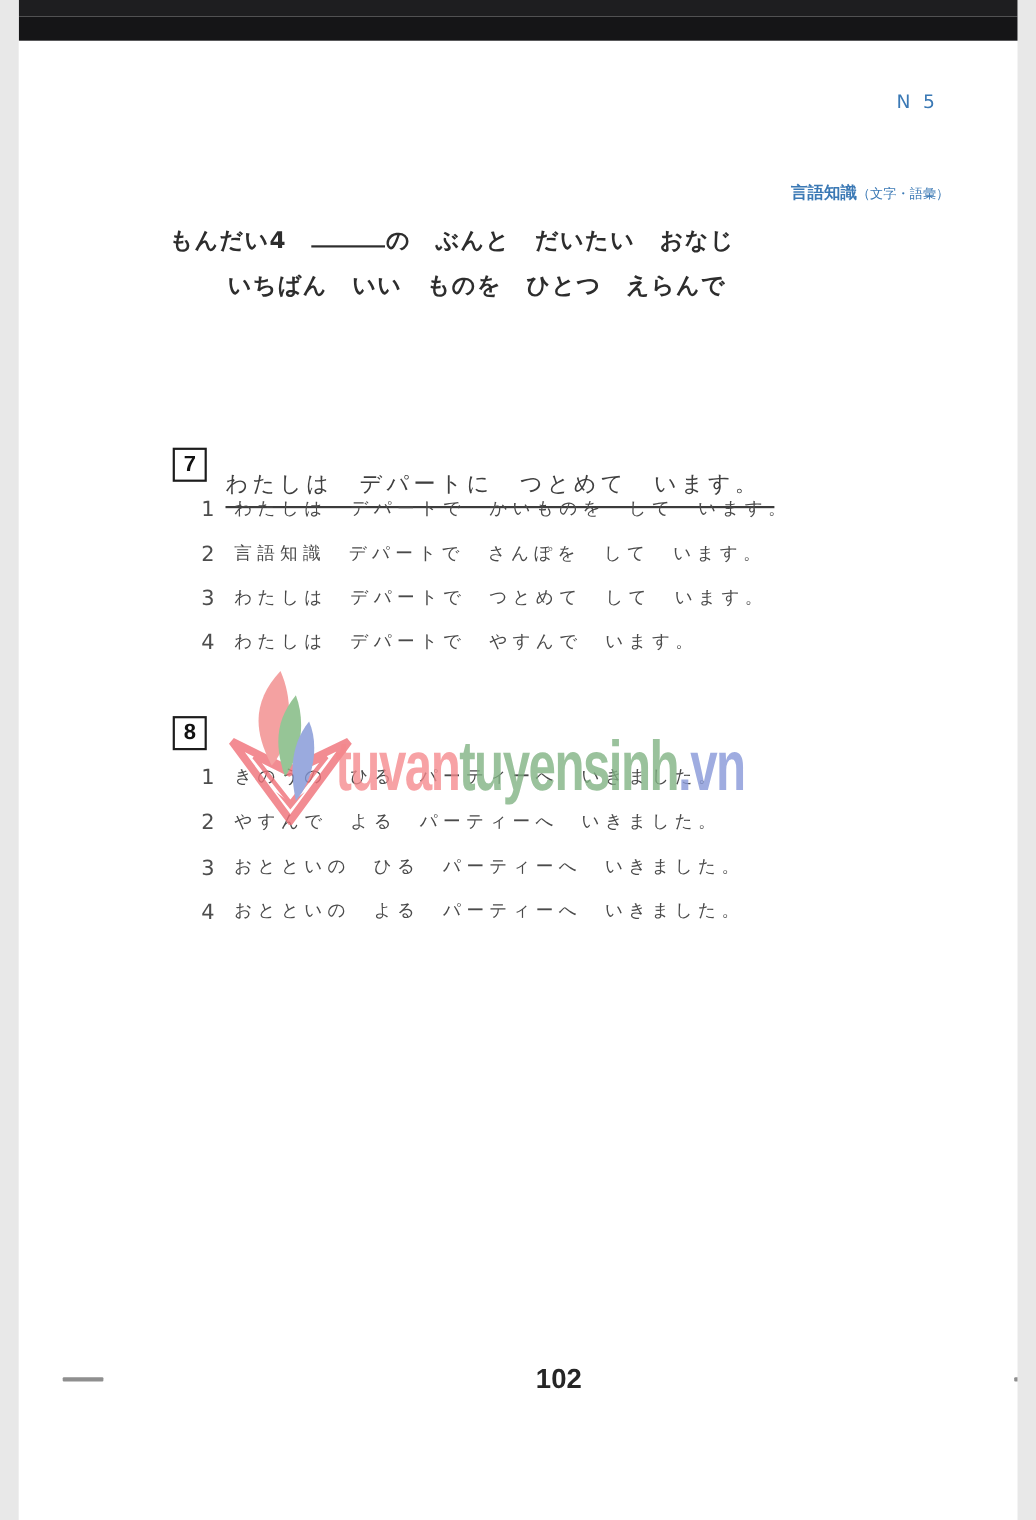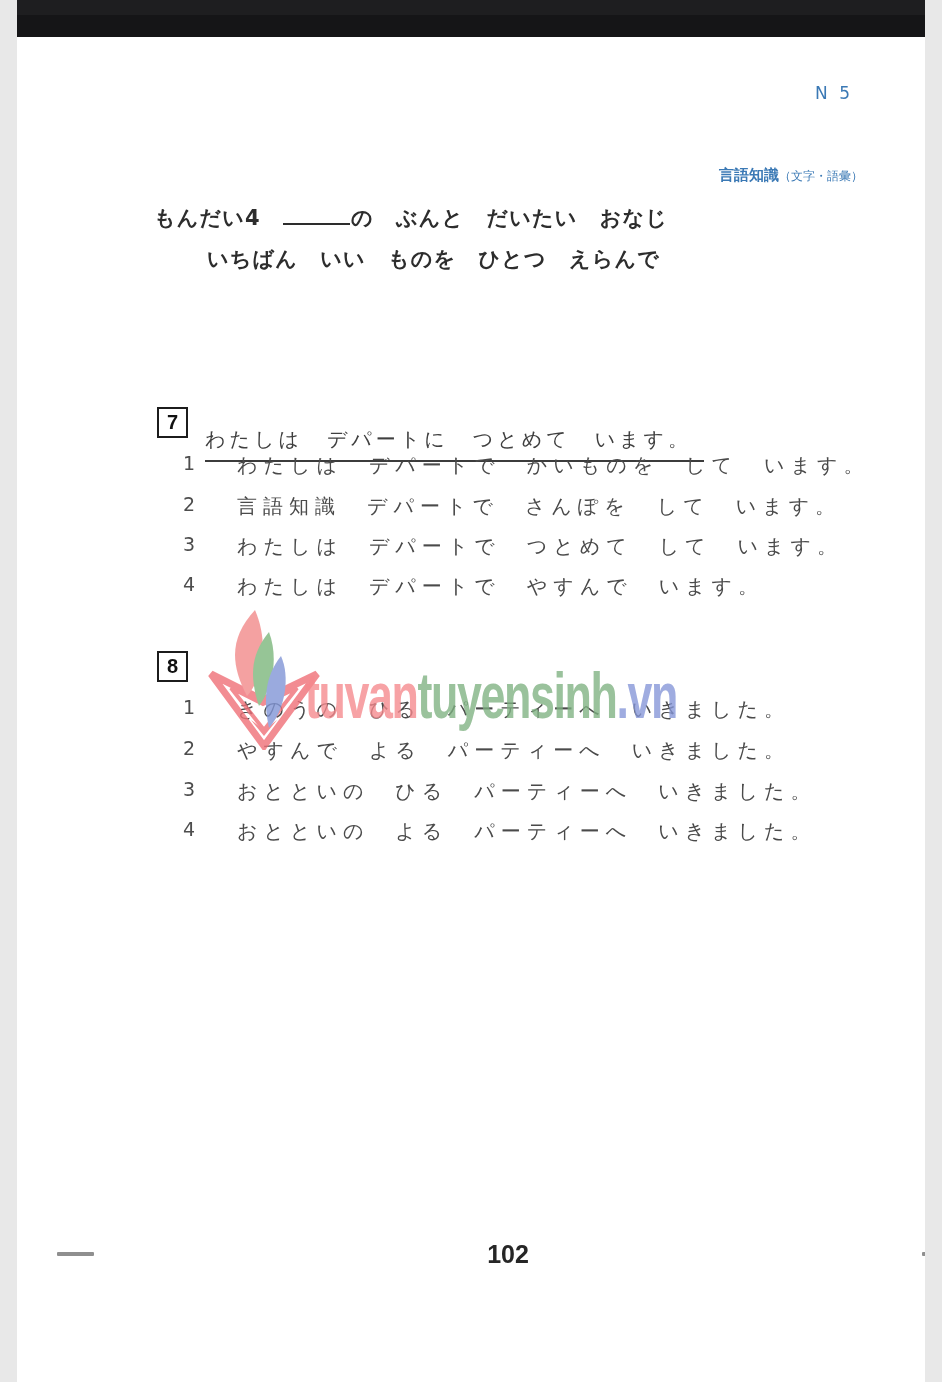--- a/index.html
+++ b/index.html
@@ -48,21 +48,21 @@
   .stem {
     position:absolute; left:188px; white-space:nowrap;
     font-size:20px; letter-spacing:0.2em; color:#3f3f3f;
     border-bottom:2px solid #3c3c3c; padding:0 12px 7px 0;
   }
   .opt {
     position:absolute; left:166px; display:flex; align-items:flex-start;
     white-space:nowrap; color:#4a4a4a;
   }
   .opt .num { font-size:19px; width:18px; color:#4d4d4d; }
-  .opt .txt { font-size:20px; letter-spacing:0.3em; margin-left:36px;text-align:center; }
+  .opt .txt { font-size:16px; letter-spacing:0.3em; margin-left:12px;text-align:center; }
 
   
   .wm-logo { position:absolute; left:186px; top:608px; width:124px; height:142px; opacity:0.8; }
   .wm-text {
     position:absolute; left:288px; top:664px;
     font-family:"Liberation Sans", sans-serif; font-weight:bold;
     font-size:64px; letter-spacing:-2px; white-space:nowrap;
     transform:scaleX(0.70); transform-origin:left top; opacity:0.78;
     line-height:1;
   }

